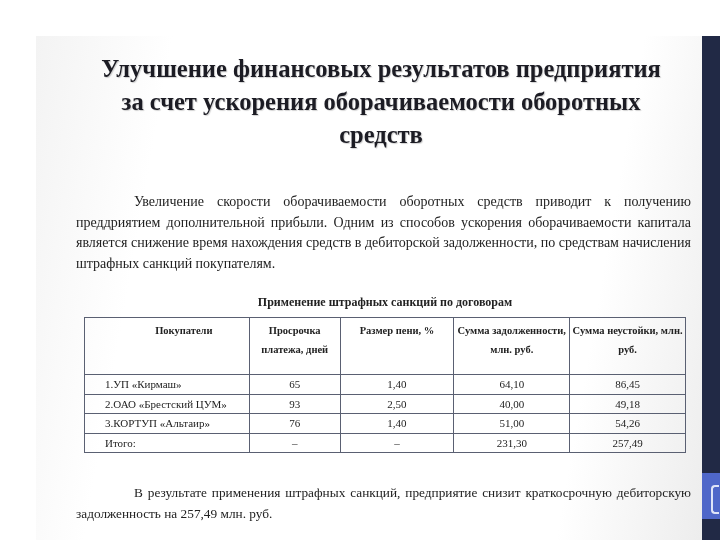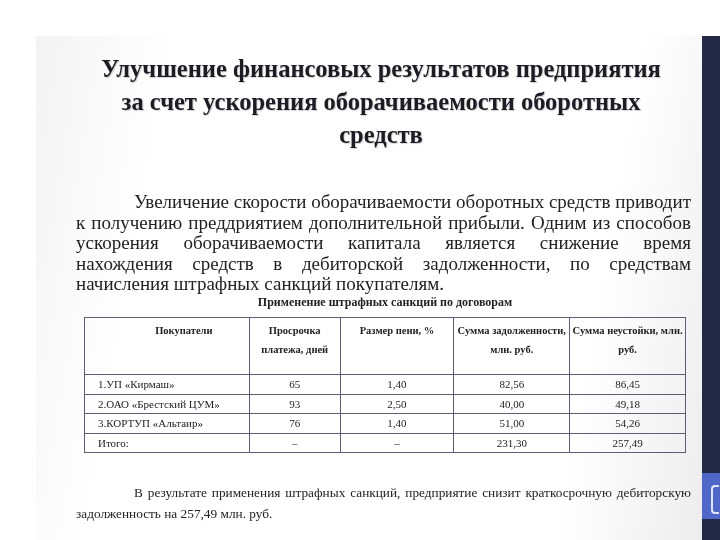--- a/index.html
+++ b/index.html
@@ -44,38 +44,38 @@
   .title {
     position: absolute; left: 60px; top: 16px; width: 570px;
     text-align: center;
     font-family: "Liberation Serif", "DejaVu Serif", serif;
     font-weight: bold; font-size: 24.5px; line-height: 33px;
     color: #1c1c24;
     text-shadow: 1px 1px 1px rgba(0,0,0,0.18);
   }
   .intro {
     position: absolute; left: 40px; top: 156px; width: 615px;
-    font-size: 19px; line-height: 20.5px; text-align: justify;
+    font-size: 14px; line-height: 20.5px; text-align: justify;
     text-indent: 58px; color: #222;
   }
   .table-caption {
     position: absolute; left: 48px; top: 259px; width: 602px;
     text-align: center; font-weight: bold; font-size: 12px; color: #222;
   }
   table {
     position: absolute; left: 48px; top: 281px; width: 602px;
     border-collapse: collapse; font-size: 11px; color: #222;
   }
   th, td { border: 1px solid #5a6072; }
   th {
     font-weight: bold; vertical-align: top; padding: 3px 2px 2px;
     line-height: 19px; font-size: 10.5px; height: 57px;
   }
   td { height: 19.5px; padding: 0 3px; text-align: center; }
-  td.name { text-align: left; padding-left: 13px; }
+  td.name { text-align: left; padding-left: 20px; }
   .c1 { width: 165px; padding-left: 36px; } .c2 { width: 91px; } .c3 { width: 114px; }
   .c4 { width: 116px; } .c5 { width: 116px; }
 
   .conclusion {
     position: absolute; left: 40px; top: 447px; width: 615px;
     font-size: 13.3px; line-height: 20.5px; text-align: justify;
     text-indent: 58px; color: #222;
   }
 </style>
 </head>
@@ -102,21 +102,21 @@
       <th class="c3">Размер пени, %</th>
       <th class="c4">Сумма задолженности, млн. руб.</th>
       <th class="c5">Сумма неустойки, млн. руб.</th>
     </tr>
   </thead>
   <tbody>
     <tr>
       <td class="name">1.УП «Кирмаш»</td>
       <td>65</td>
       <td>1,40</td>
-      <td>82,56</td>
+      <td>64,10</td>
       <td>86,45</td>
     </tr>
     <tr>
       <td class="name">2.ОАО «Брестский ЦУМ»</td>
       <td>93</td>
       <td>2,50</td>
       <td>40,00</td>
       <td>49,18</td>
     </tr>
     <tr>

